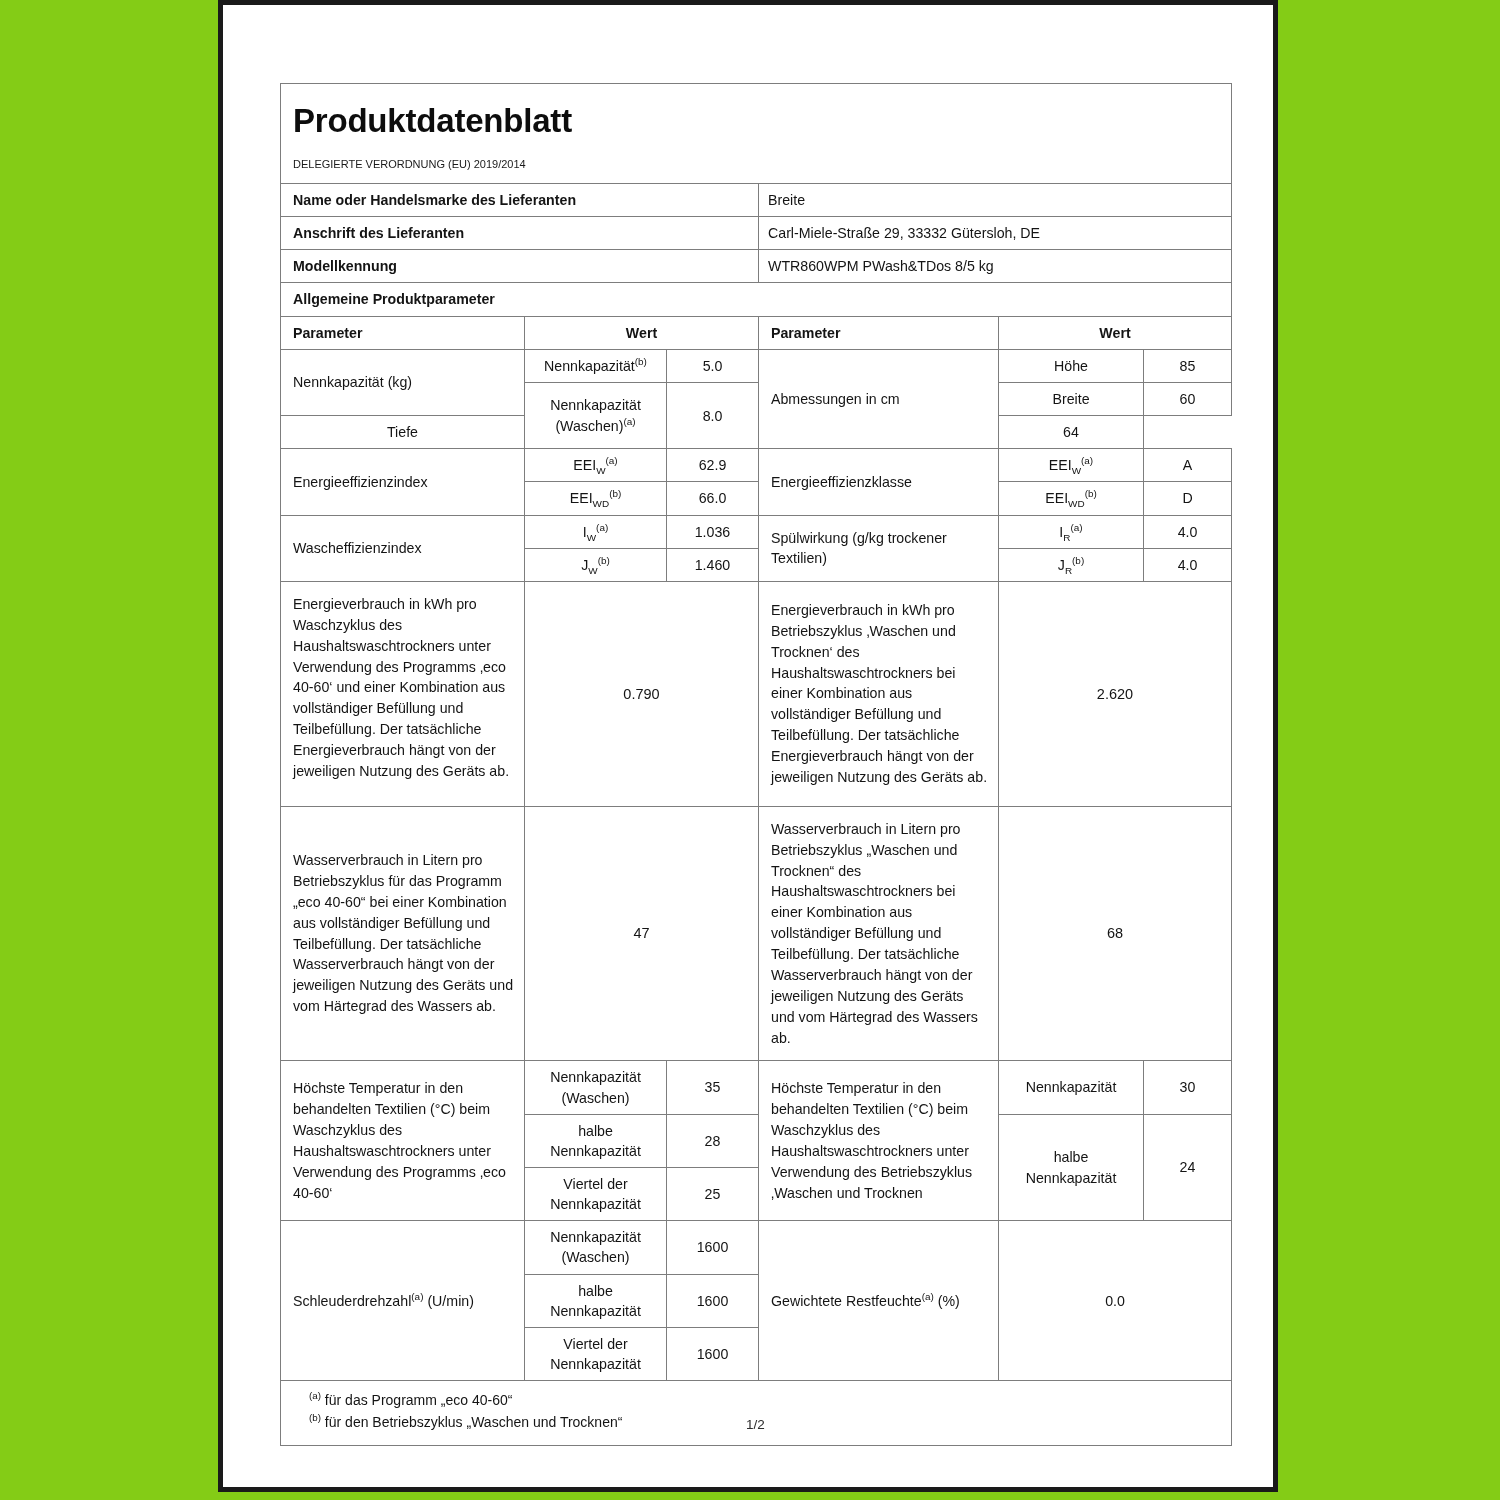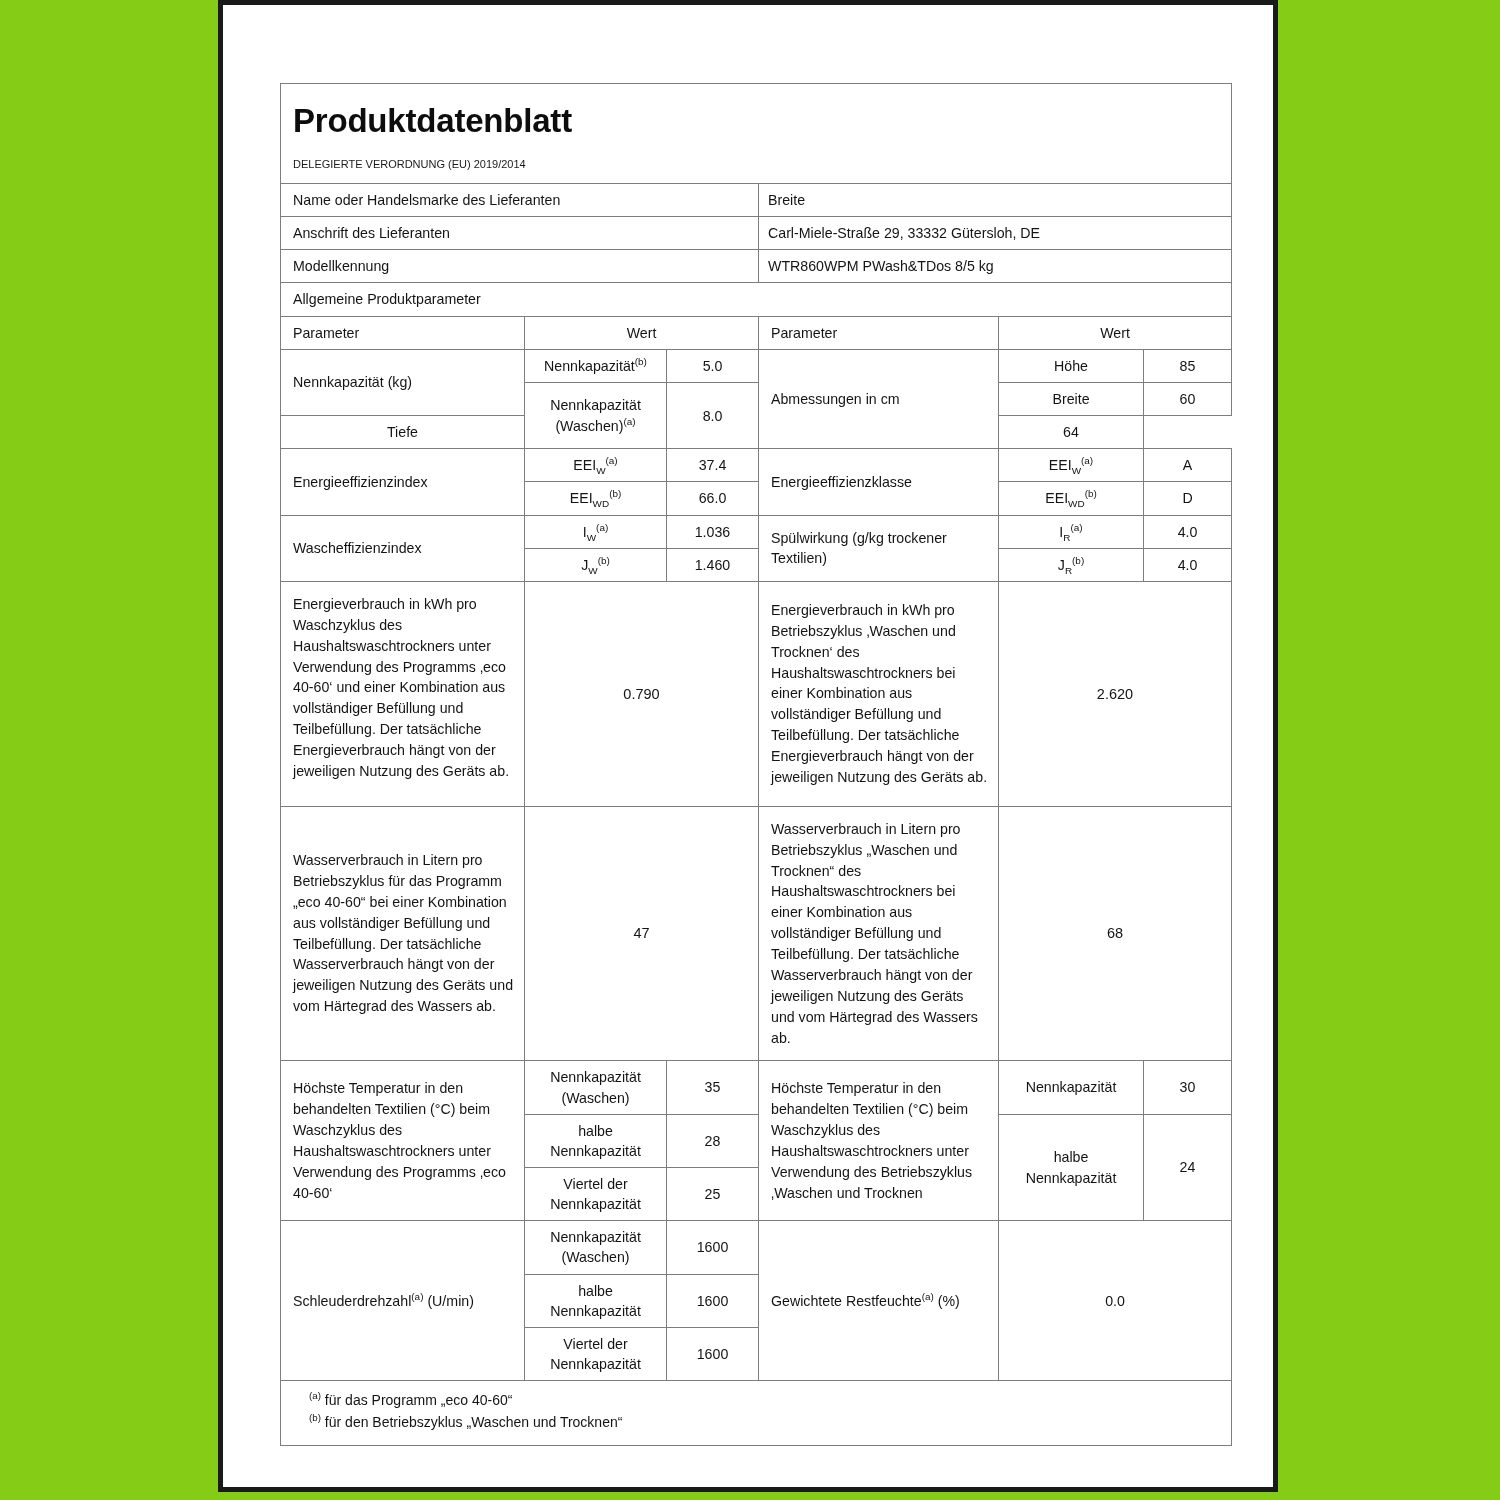--- a/index.html
+++ b/index.html
@@ -58,21 +58,21 @@
     letter-spacing: -0.2px;
     color: #0d0d0d;
     display: block;
   }
   .reg-cell {
     border-top: none !important;
     padding: 2px 12px 10px 12px !important;
   }
   .reg-text { font-size: 11px; color: #1a1a1a; }
 
-  .bold { font-weight: normal; }
+  .bold { font-weight: bold; }
   .ctr { text-align: center; }
   .top { vertical-align: top; }
   .mid { vertical-align: middle; }
 
   .pad-l { padding-left: 12px !important; }
 
   sup.fn { font-size: 0.70em; vertical-align: super; line-height: 0; }
   sub.fn { font-size: 0.70em; vertical-align: sub; line-height: 0; }
 
   .longtxt {
@@ -170,21 +170,21 @@
           <td class="ctr">60</td>
         </tr>
         <tr>
           <td class="ctr">Tiefe</td>
           <td class="ctr">64</td>
         </tr>
 
         <tr>
           <td class="pad-l mid" rowspan="2">Energieeffizienzindex</td>
           <td class="ctr"><span>EEI</span><sub class="fn">W</sub><sup class="fn">(a)</sup></td>
-          <td class="ctr">37.4</td>
+          <td class="ctr">62.9</td>
           <td class="pad-l mid" rowspan="2">Energieeffizienzklasse</td>
           <td class="ctr"><span>EEI</span><sub class="fn">W</sub><sup class="fn">(a)</sup></td>
           <td class="ctr">A</td>
         </tr>
         <tr>
           <td class="ctr"><span>EEI</span><sub class="fn">WD</sub><sup class="fn">(b)</sup></td>
           <td class="ctr">66.0</td>
           <td class="ctr"><span>EEI</span><sub class="fn">WD</sub><sup class="fn">(b)</sup></td>
           <td class="ctr">D</td>
         </tr>
@@ -292,14 +292,15 @@
           <td class="footnotes-cell" colspan="6">
             <span class="fnline"><sup class="fn">(a)</sup><span> für das Programm „eco 40-60“</span></span>
             <span class="fnline"><sup class="fn">(b)</sup><span> für den Betriebszyklus „Waschen und Trocknen“</span></span>
           </td>
         </tr>
 
       </tbody>
         </table>
     </div>
 
+    <div class="pagenum-wrap">1/2</div>
   </div>
 </div>
 
 </body></html>

